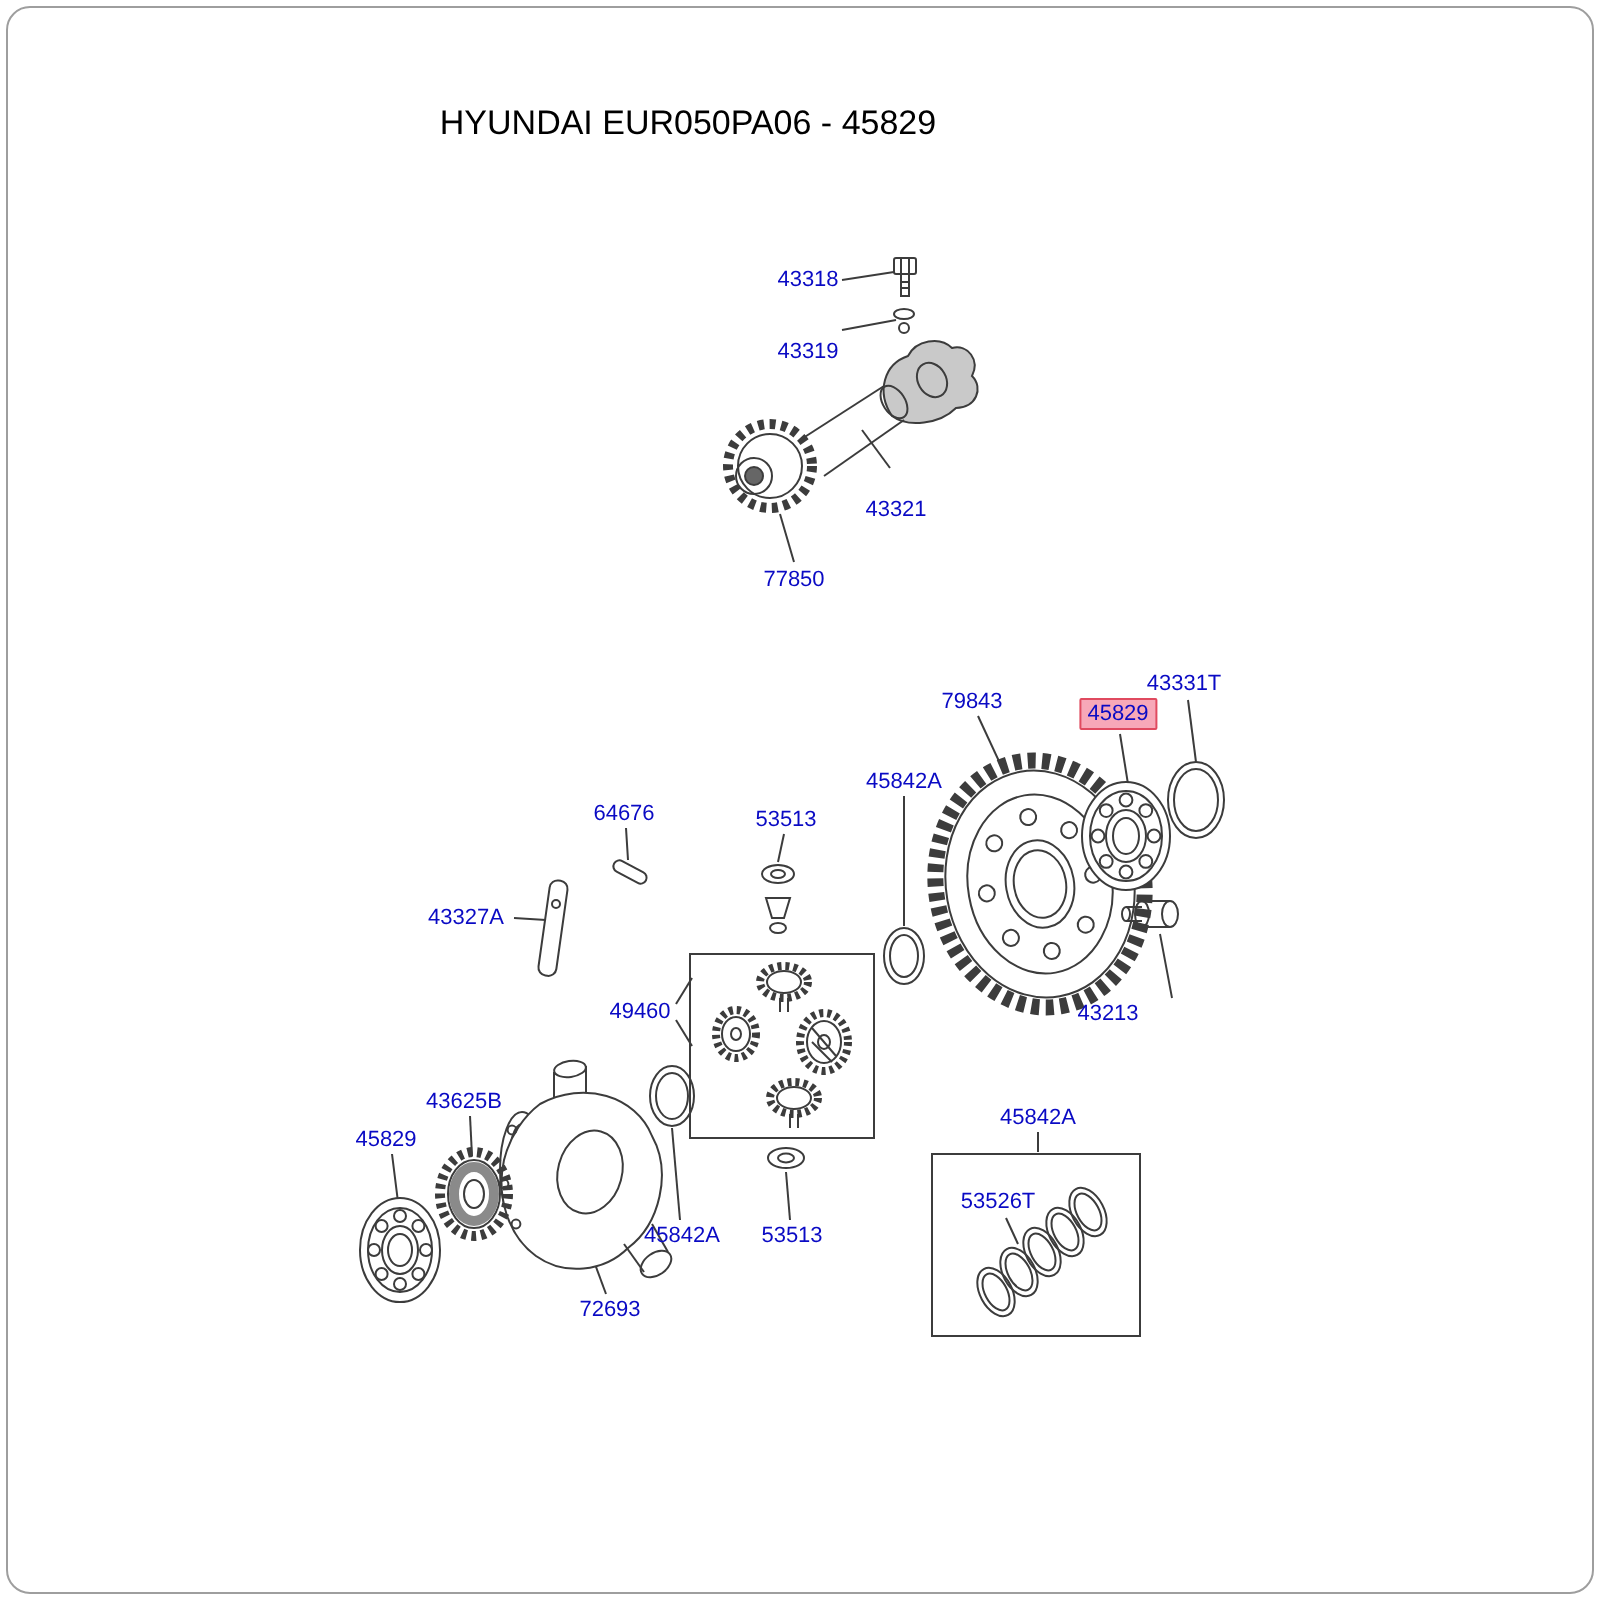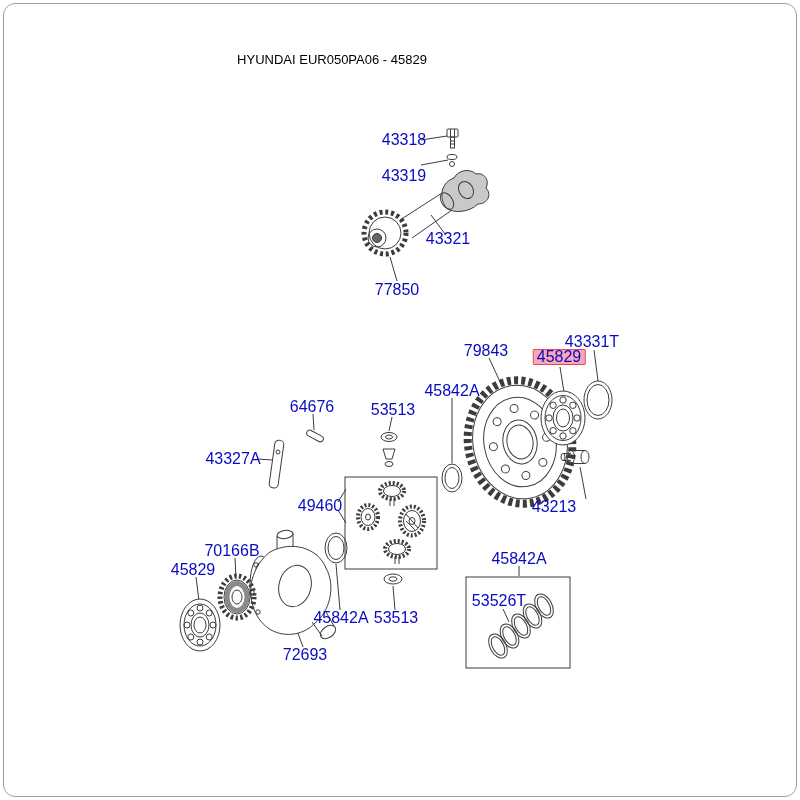--- a/index.html
+++ b/index.html
@@ -7,28 +7,28 @@
     width:800px;height:800px;position:relative;overflow:hidden;
     background:var(--background,#ffffff);
     font-family:"Liberation Sans",sans-serif;
   }
   .page-border{
     position:absolute;left:3px;top:3px;width:792px;height:792px;
     border:1px solid var(--page-border,#9e9e9e);border-radius:12px;
     pointer-events:none;
   }
   .title{
-    position:absolute;left:332px;top:52px;transform:translateX(-50%);
-    font-size:13px;color:var(--title-text,#000);white-space:nowrap;
+    position:absolute;left:344px;top:52px;transform:translateX(-50%);
+    font-size:17px;color:var(--title-text,#000);white-space:nowrap;
   }
   svg.art{position:absolute;left:0;top:0;}
   .art-root{stroke:var(--line-art,#3c3c3c);fill:none;stroke-width:1;}
   .lbl{
     position:absolute;transform:translateX(-50%);
-    font-size:16px;line-height:14px;white-space:nowrap;
+    font-size:11px;line-height:14px;white-space:nowrap;
     color:var(--label-text,#0a0ac4);cursor:pointer;
   }
   .lbl.hl{
     background:var(--highlight-bg,#f7a8b8);
     border:1px solid var(--highlight-border,#e04a5f);
     padding:0 3px;border-radius:1px;
   }
 </style>
 </head>
 <body>
@@ -245,30 +245,30 @@
         <ellipse cx="544" cy="606" rx="8" ry="13" transform="rotate(-28 544 606)"></ellipse>
         <ellipse cx="544" cy="606" rx="5.5" ry="10" transform="rotate(-28 544 606)"></ellipse>
       </g>
     </g>
 
   </g>
 </svg>
 
 <div class="lbl" style="left:404px;top:133px">43318</div>
 <div class="lbl" style="left:404px;top:169px">43319</div>
-<div class="lbl" style="left:448px;top:232px">43321</div>
+<div class="lbl" style="left:448px;top:248px">43321</div>
 <div class="lbl" style="left:397px;top:283px">77850</div>
 <div class="lbl" style="left:486px;top:344px">79843</div>
 <div class="lbl" style="left:592px;top:335px">43331T</div>
 <div class="lbl hl" style="left:559px;top:349px">45829</div>
 <div class="lbl" style="left:452px;top:384px">45842A</div>
 <div class="lbl" style="left:312px;top:400px">64676</div>
 <div class="lbl" style="left:393px;top:403px">53513</div>
 <div class="lbl" style="left:233px;top:452px">43327A</div>
 <div class="lbl" style="left:320px;top:499px">49460</div>
 <div class="lbl" style="left:554px;top:500px">43213</div>
-<div class="lbl" style="left:232px;top:544px">70166B</div>
+<div class="lbl" style="left:232px;top:544px">43625B</div>
 <div class="lbl" style="left:193px;top:563px">45829</div>
 <div class="lbl" style="left:519px;top:552px">45842A</div>
 <div class="lbl" style="left:499px;top:594px">53526T</div>
 <div class="lbl" style="left:341px;top:611px">45842A</div>
 <div class="lbl" style="left:396px;top:611px">53513</div>
 <div class="lbl" style="left:305px;top:648px">72693</div>
 
 </body></html>

